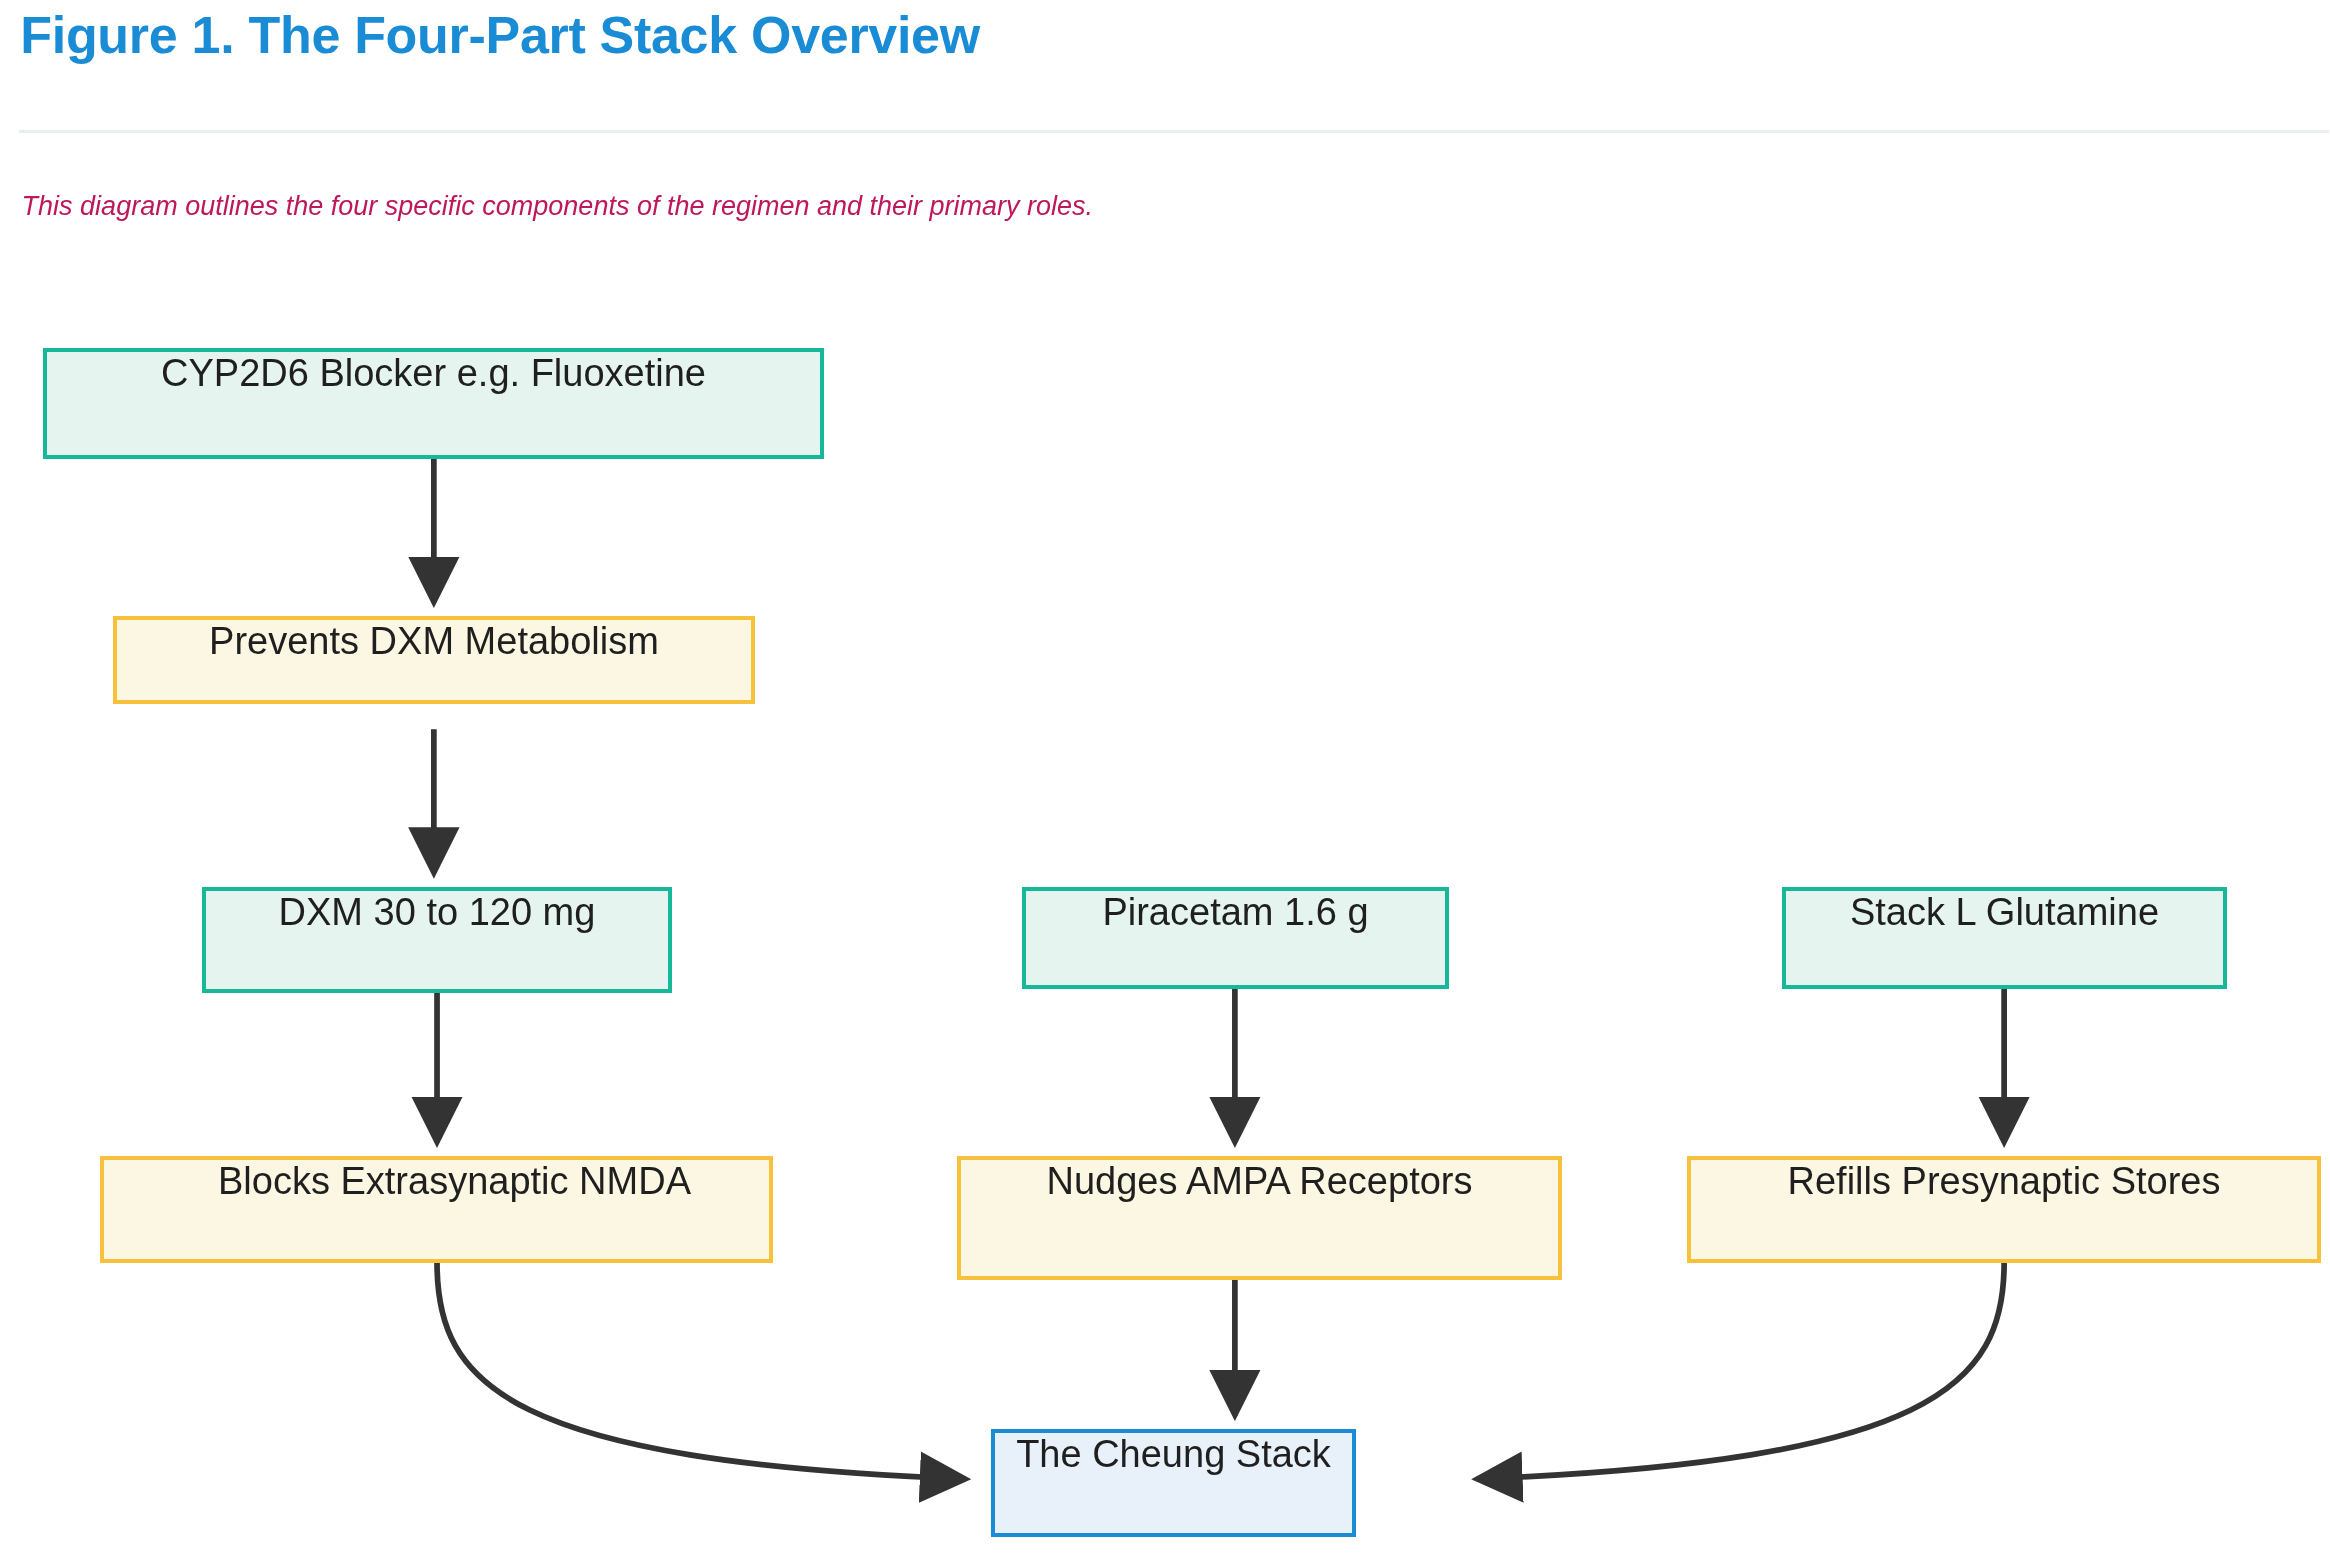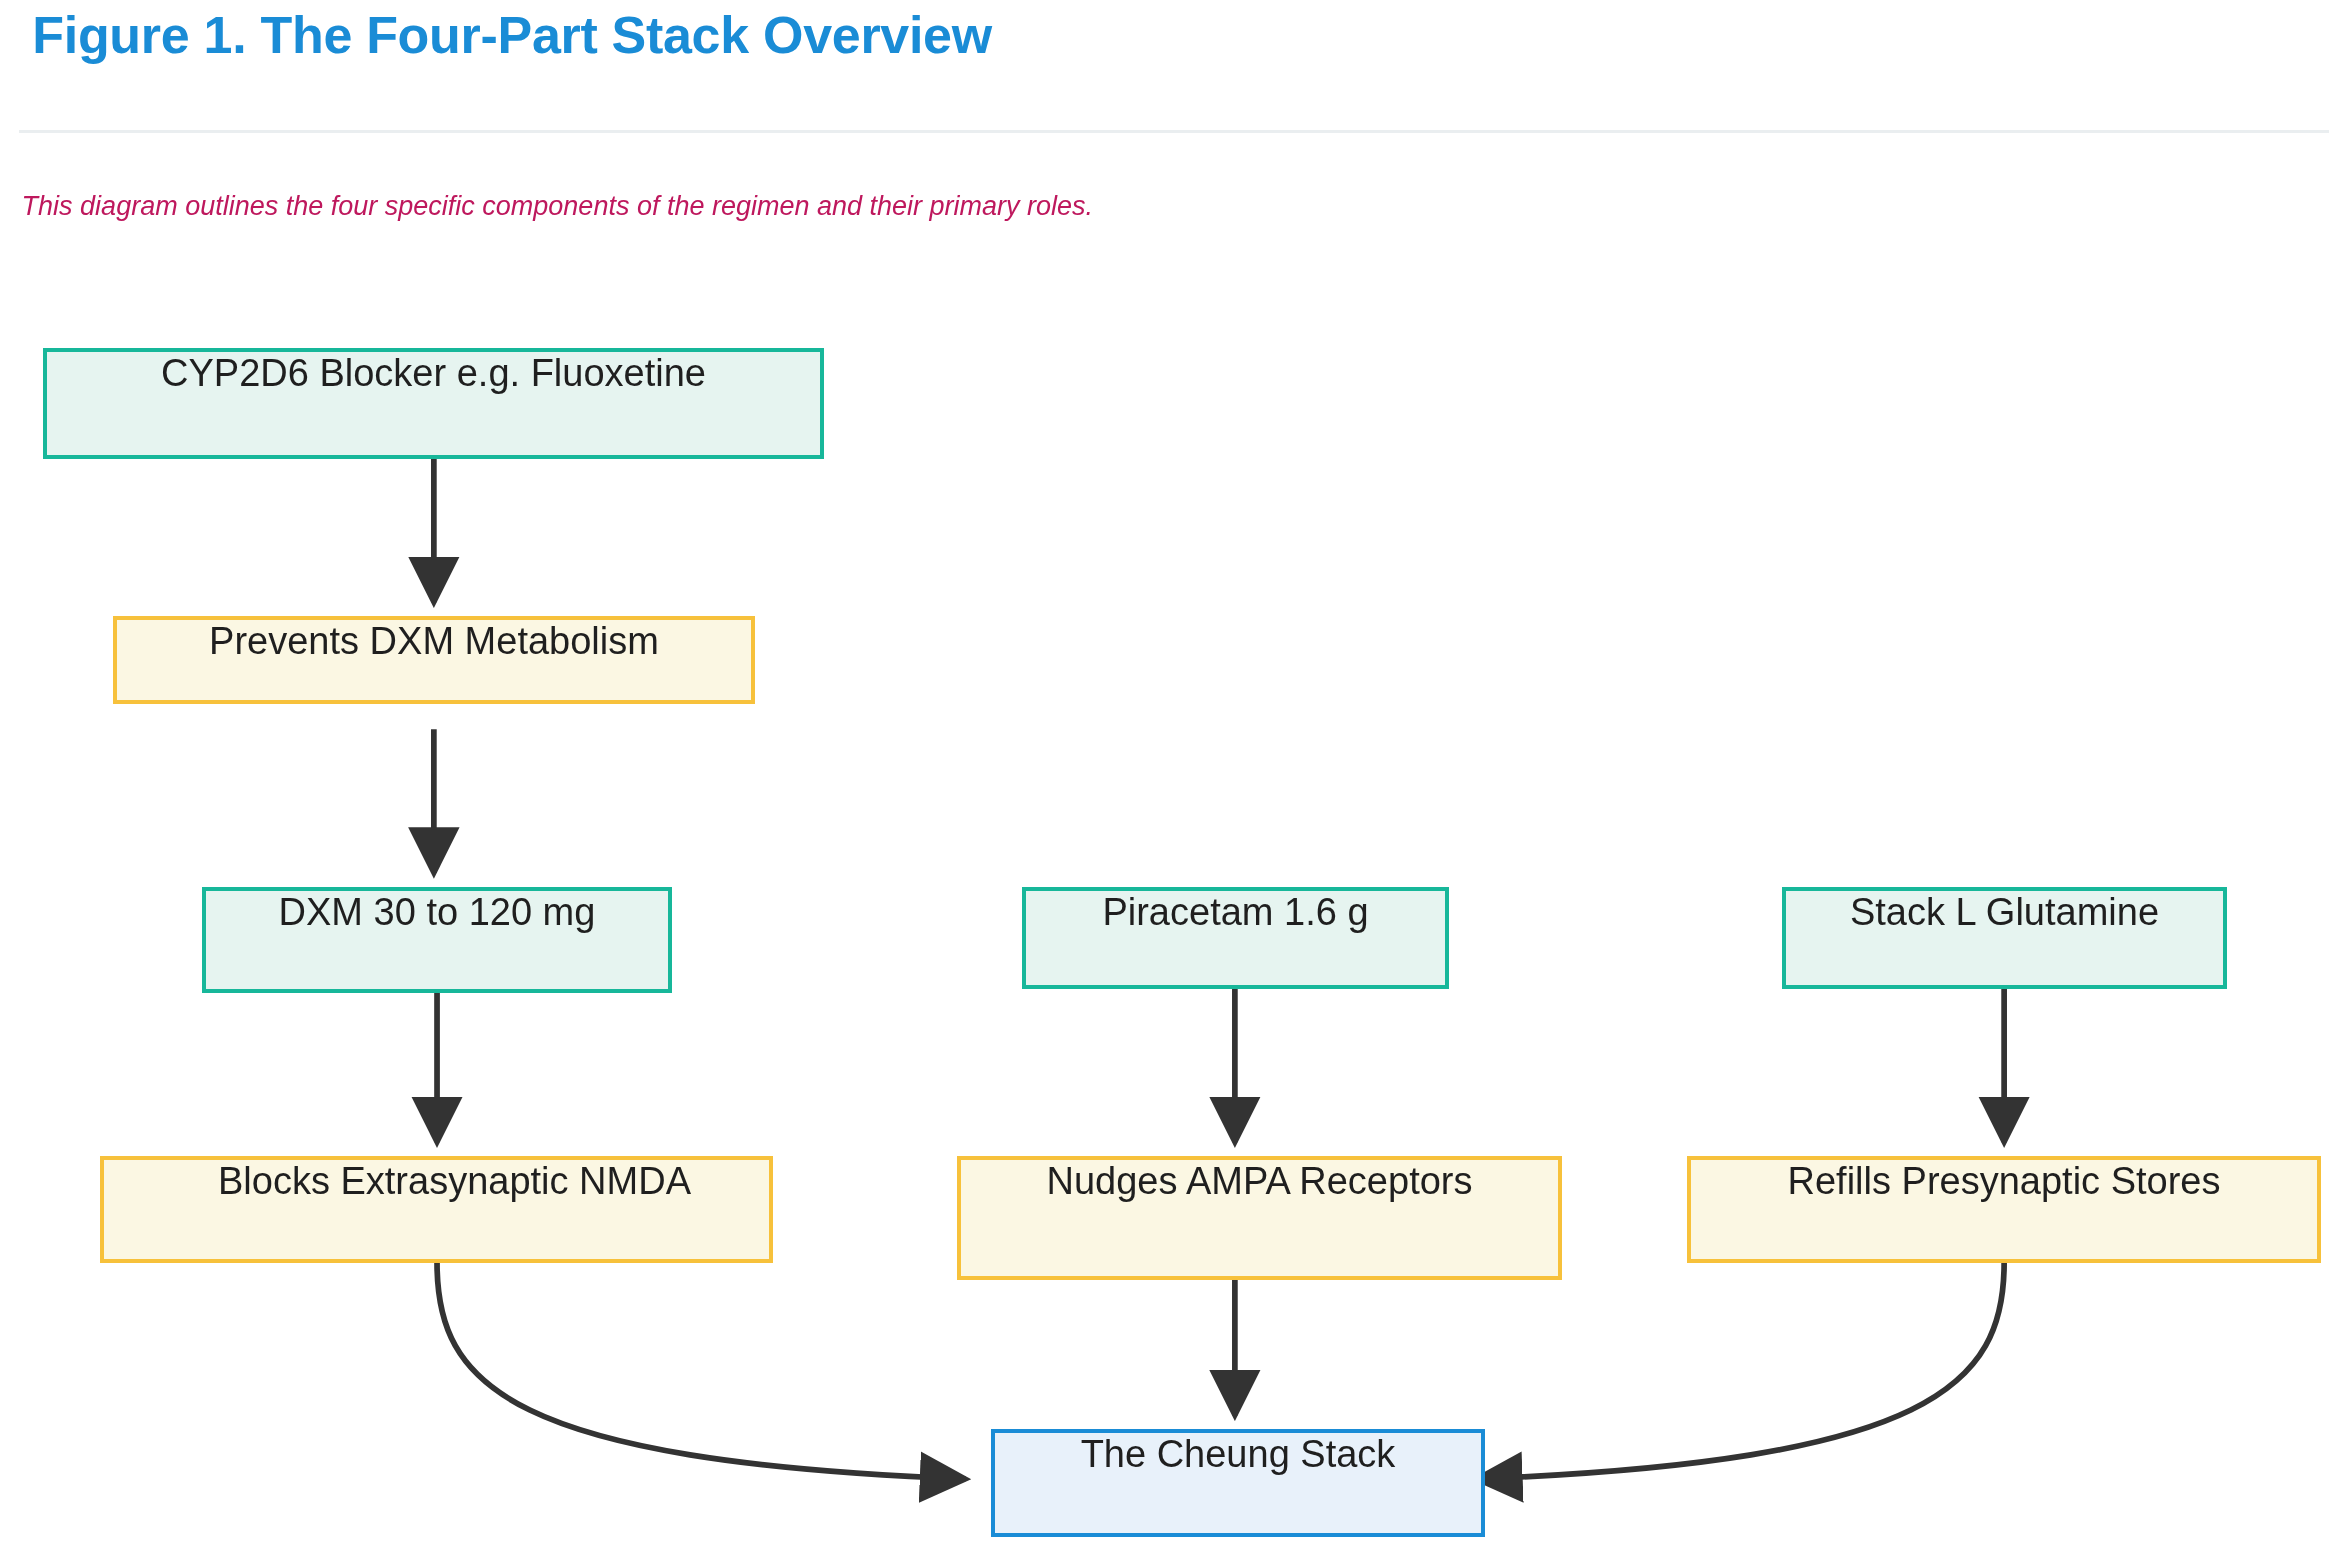--- a/index.html
+++ b/index.html
@@ -20,21 +20,20 @@
   
   #figure-title {
     position: absolute;
     left: 20.3px;
     top: 5.1px;
     font-size: 52px;
     font-weight: bold;
     color: #1a8cd6;
     letter-spacing: -0.3px;
     white-space: nowrap;
-    margin-left: 12px;
   }
   #title-rule {
     position: absolute;
     left: 19px;
     top: 130px;
     width: 2310px;
     height: 3.2px;
     background: #eaeef0;
   }
   #figure-subtitle {
@@ -149,19 +148,19 @@
     </div>
 
     <div class="node amber" style="left:933px; top:1156px; width:605px; height:124px;margin-left:24px;">
       <span>Nudges AMPA Receptors</span>
     </div>
 
     <div class="node amber" style="left:1687px; top:1156px; width:634px; height:107px;">
       <span>Refills Presynaptic Stores</span>
     </div>
 
-    <div class="node blue" style="left:991px; top:1429px; width:494px; height:108px;">
+    <div class="node blue" style="left:991px; top:1429px; width:365px; height:108px;">
       <span>The Cheung Stack</span>
     </div>
 
   </div>
 </div>
 
 
 </body></html>

